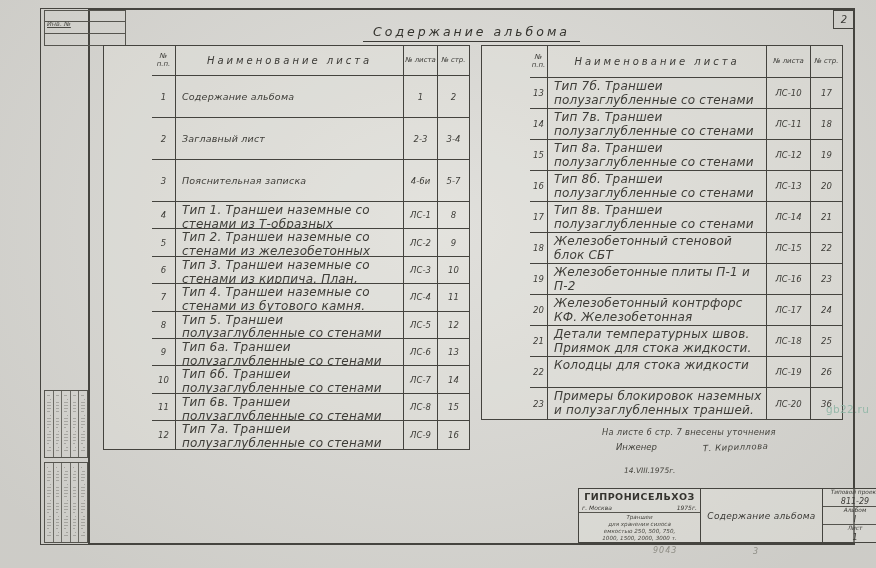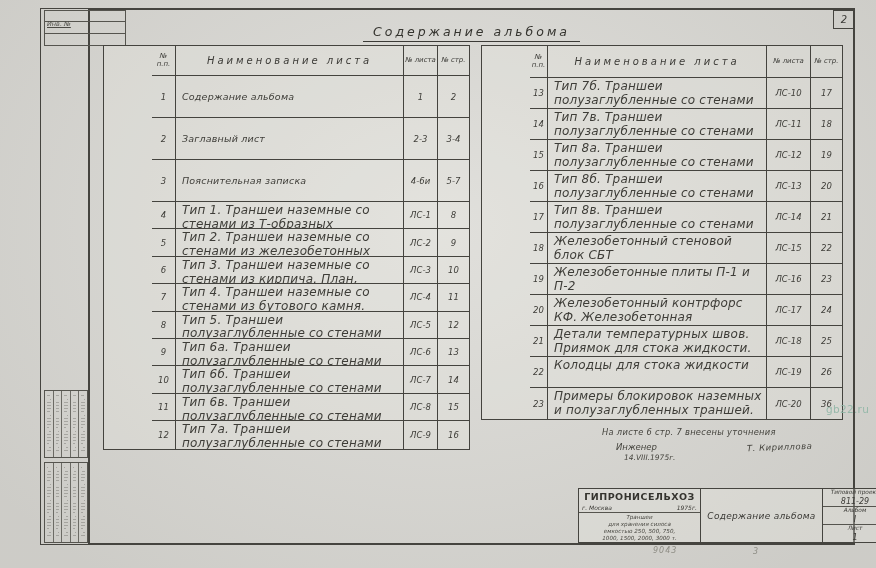--- a/index.html
+++ b/index.html
@@ -57,23 +57,23 @@
   #tbl-left  .tbody .trow:nth-of-type(-n+3) { height:42px; }
   #tbl-left  .tbody .trow:nth-of-type(-n+3) .cell-name { display:flex; align-items:center; font-size:9.5px; }
   #tbl-right .tbody .trow { height:31px; }
   .cell-name { padding:2px 4px 1px 6px; font-size:12px; line-height:1.16; letter-spacing:.2px; color:#3e3d38; }
   .cell-mid  { display:flex; align-items:center; justify-content:center; font-size:8.5px; color:#3e3d38; }
 
   
   .note { position:absolute; left:588px; top:427px; width:245px; font-style:italic; color:#45443e; }
   .note .l1, .note .l2 { font-size:8.3px; letter-spacing:.3px; }
   .note .l1 { padding-left:14px; }
-  .note .sig-row { display:flex; margin-top:5px; padding-left:28px; font-size:8.5px;gap:44px; }
+  .note .sig-row { display:flex; margin-top:5px; padding-left:28px; font-size:8.5px; }
   .note .sig { margin-left:46px; transform:rotate(-2deg); letter-spacing:.5px; }
-  .note .date { font-size:7.5px; padding-left:36px; margin-top:1px; }
+  .note .date { font-size:7.5px; padding-left:36px; margin-top:14px; }
 
   
   .tblock { position:absolute; left:578px; top:488px; width:310px; height:55px;
     border:1.8px solid #45443f; display:flex; background:rgba(235,234,229,.3); }
   .tb-left { width:122px; border-right:1.3px solid #45443f; display:flex; flex-direction:column; }
   .tb-org { height:16px; display:flex; align-items:center; justify-content:center;
     font-size:9.5px; font-weight:bold; letter-spacing:.5px; color:#34332e; }
   .tb-loc { height:9px; display:flex; justify-content:space-between; padding:0 3px;
     font-size:6px; font-style:italic; border-bottom:1px solid #55544e; }
   .tb-subject { flex:1; text-align:center; font-size:5.6px; font-style:italic;

